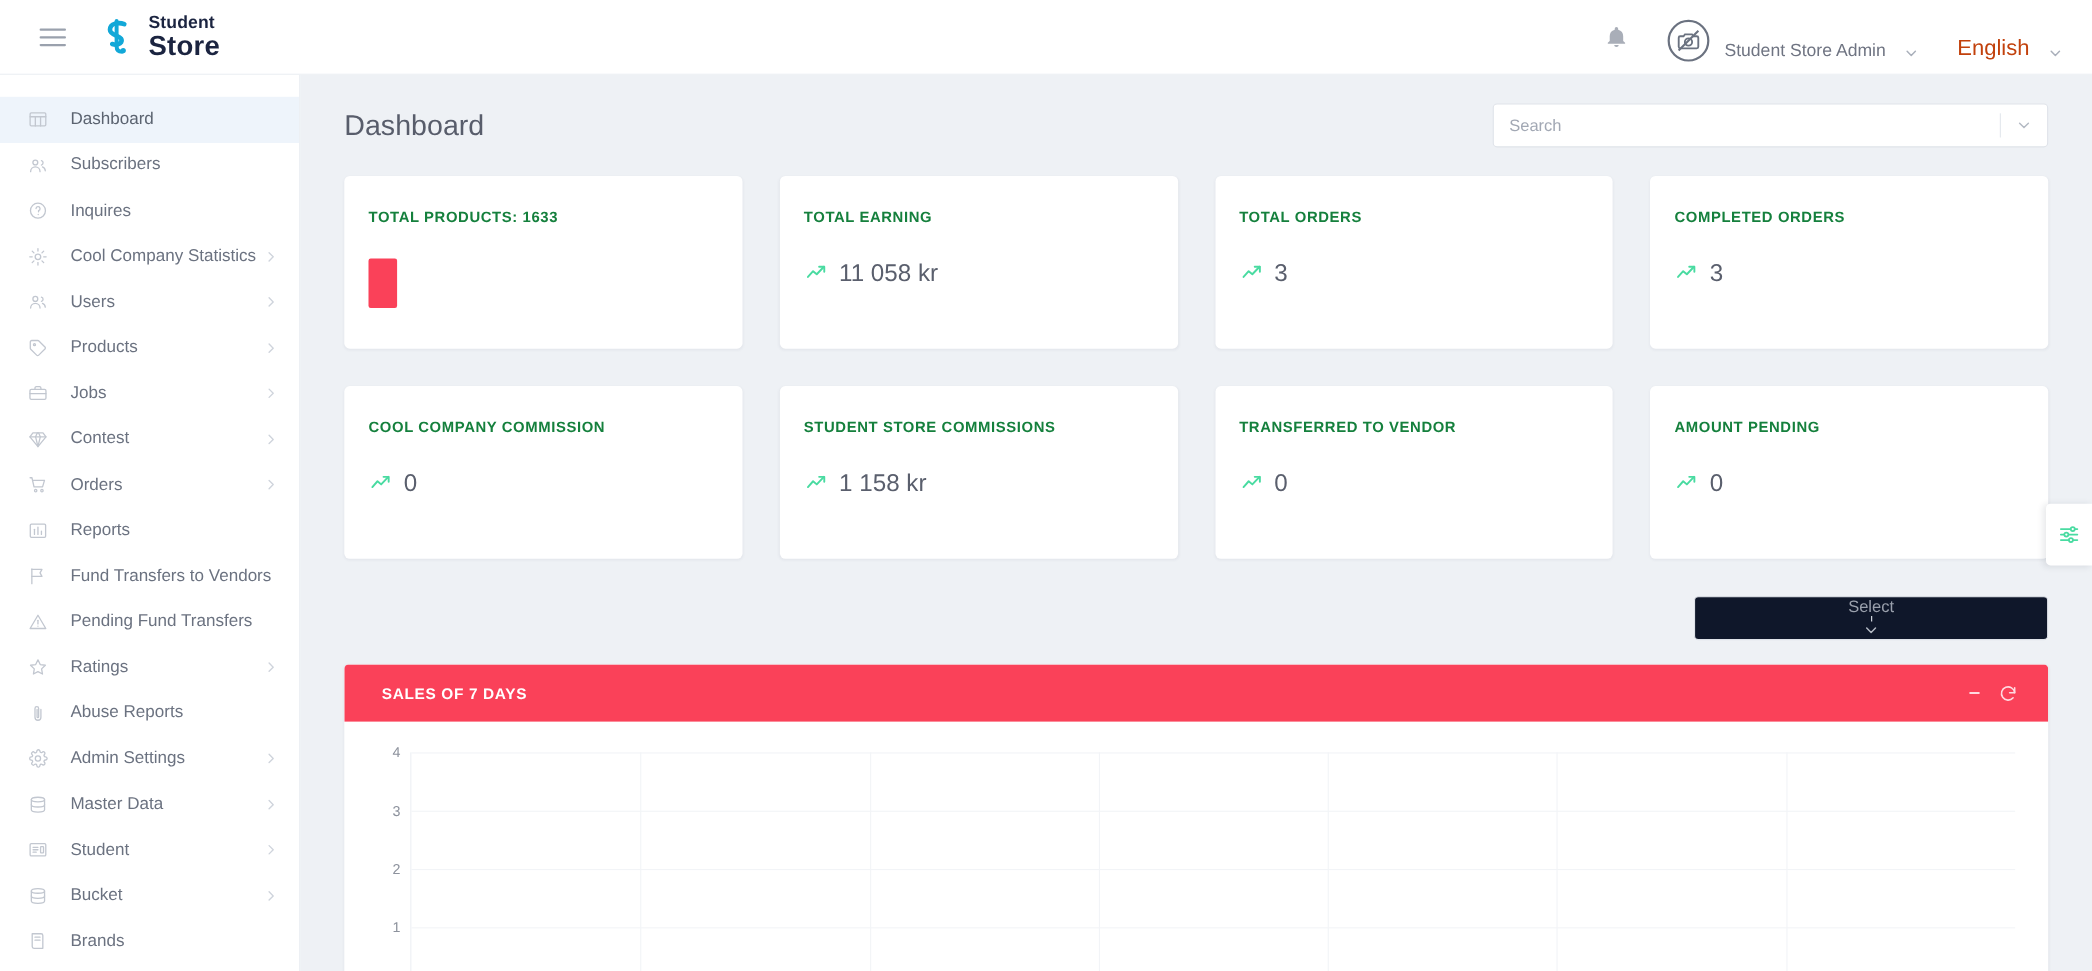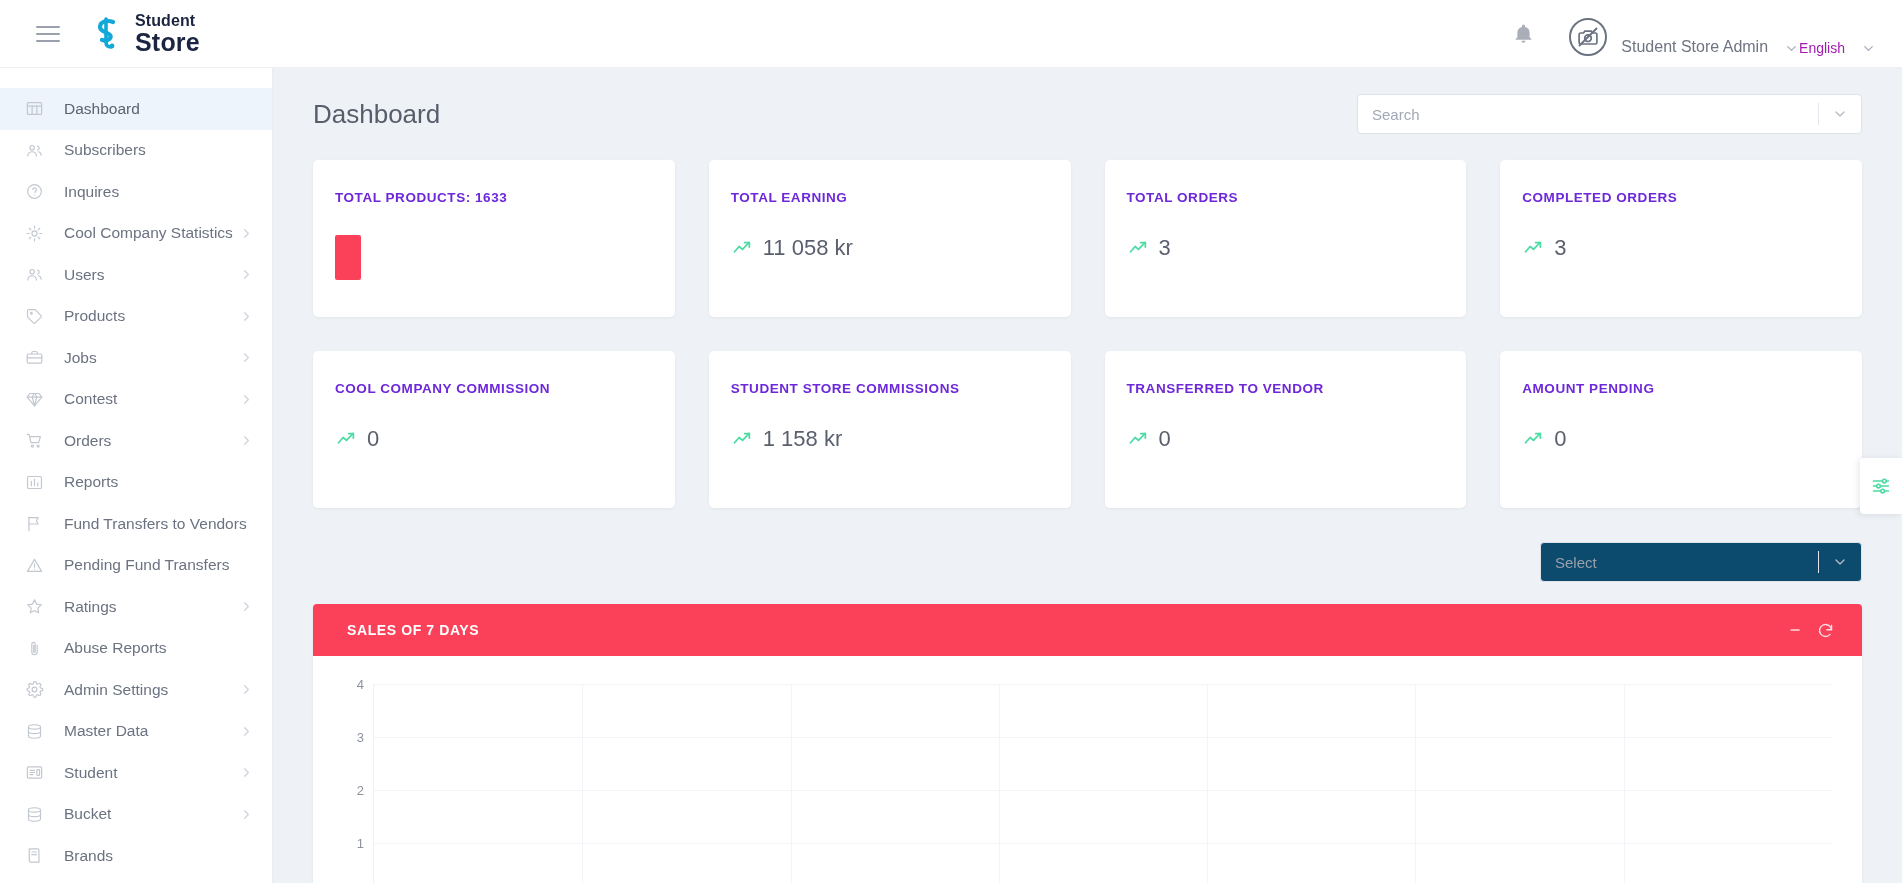--- a/index.html
+++ b/index.html
@@ -34,21 +34,21 @@
   .topbar-spacer { flex: 1; }
   .topbar-right { display: flex; align-items: flex-end; gap: 0; }
   .bell-btn { width: 44px; height: 44px; display: flex; align-items: center; justify-content: center; cursor: pointer; }
   .avatar {
     width: 38px; height: 38px; border-radius: 50%;
     border: 2px solid #6b7280; display:flex; align-items:center; justify-content:center;
     margin-left: 24px; margin-right: 14px; overflow: hidden; position: relative;
   }
   .user-name { font-size: 16px; color: #6f7482; white-space: nowrap; }
   .caret { margin-left: 16px; cursor: pointer; display: flex; align-items: center; }
-  .lang { font-size: 14px; color: #a21caf; white-space: nowrap; }
+  .lang { font-size: 20px; color: #c2410c; margin-left: 34px; white-space: nowrap; }
 
   
   .body { display: flex; flex: 1; min-height: 0; position: relative; }
 
   
   .sidebar {
     width: 273px; min-width: 273px;
     background: #ffffff;
     border-right: 1px solid #e9edf2;
     overflow: hidden;
@@ -108,33 +108,33 @@
   .cards-row { display: flex; gap: 34px; margin-bottom: 34px; }
   .stat-card {
     flex: 1; background: #fff; border-radius: 5px;
     box-shadow: 0 1px 3px rgba(30,40,60,.06);
     padding: 30px 22px 26px 22px;
     min-height: 157px;
     display: flex; flex-direction: column;
   }
   .stat-title {
     font-size: 13.5px; font-weight: 700; letter-spacing: .55px;
-    color: #6d28d9; text-transform: uppercase; white-space: nowrap;
+    color: #15803d; text-transform: uppercase; white-space: nowrap;
   }
   .stat-body { margin-top: 30px; display: flex; align-items: center; gap: 10px; }
   .trend-ico { color: #49dba1; display: flex; align-items: center; }
   .stat-value { font-size: 22px; color: #5a5f6d; font-weight: 400; white-space: nowrap; }
   .swatch { width: 26px; height: 45px; background: #fa4159; border-radius: 2px; }
 
   
   .select-row { display: flex; justify-content: flex-end; margin-bottom: 22px; }
   .select-box {
-    width: 322px; height: 40px; background: #0c4a6e;
+    width: 322px; height: 40px; background: #0f172a;
     border: 1px solid #dfe3e9; border-radius: 4px;
-    display: flex; align-items: center; cursor: pointer;
+    display: flex; align-items: center; cursor: pointer; flex-direction: column;
   }
   .select-label { flex: 1; font-size: 15px; color: #9aa0ac; padding: 0 14px; }
   .select-div { width: 1px; height: 22px; background: #e3e7ed; }
   .select-arrow { width: 42px; display: flex; align-items: center; justify-content: center; color: #b4bac4; }
 
   
   .panel { background: #fff; border-radius: 4px; box-shadow: 0 1px 3px rgba(30,40,60,.06); overflow: hidden; }
   .panel-head {
     background: #fa4159; height: 52px;
     display: flex; align-items: center;

